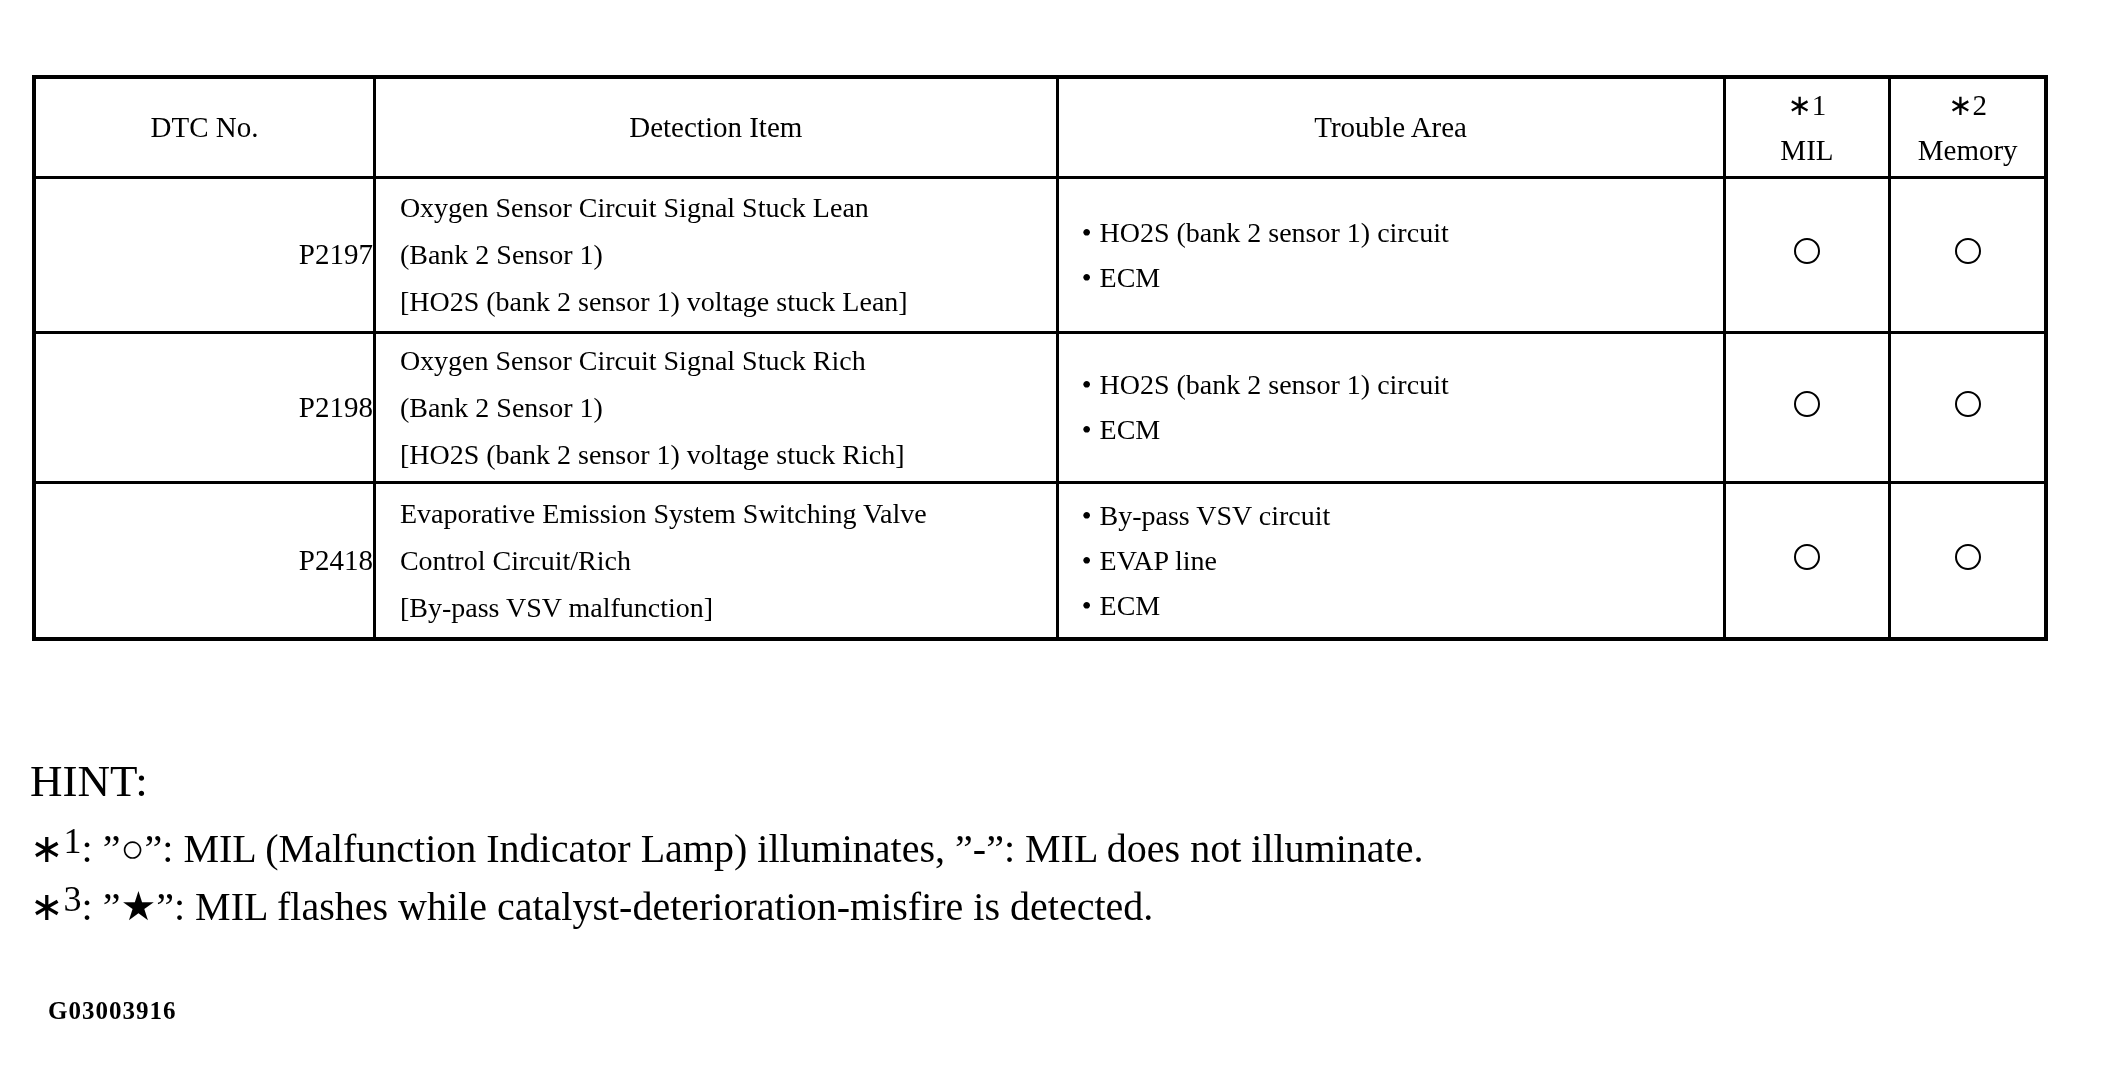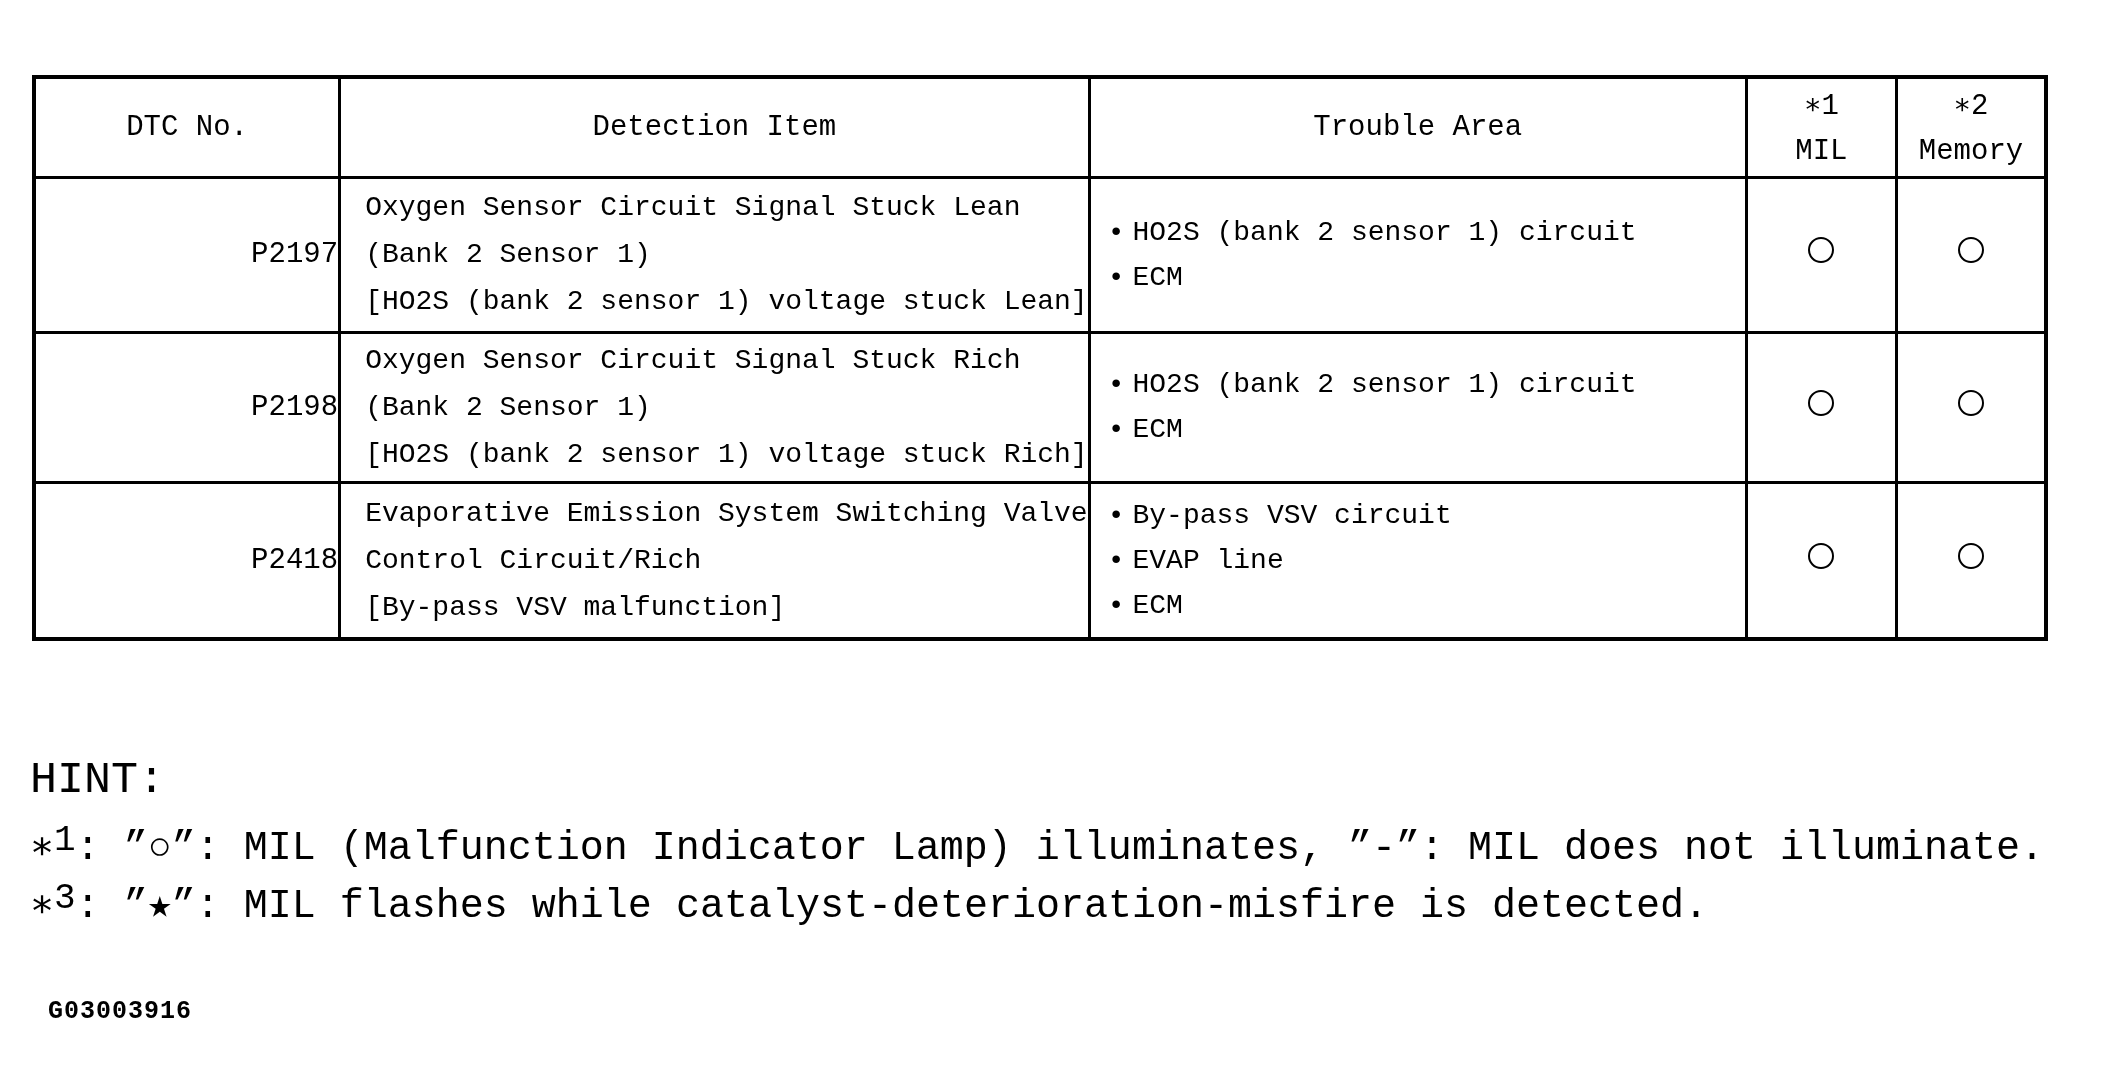--- a/index.html
+++ b/index.html
@@ -2,21 +2,21 @@
 <html><head>
 <meta charset="utf-8">
 <style>
   html, body { margin: 0; padding: 0; background: #ffffff; }
   .page {
     position: relative;
     width: 2048px;
     height: 1091px;
     background: #ffffff;
     color: #000000;
-    font-family: Liberation Mono, monospace;
+    font-family: Liberation Serif, serif;
     overflow: hidden;
   }
 
   
   table.dtc-table {
     position: absolute;
     left: 32px;
     top: 75px;
     border-collapse: collapse;
     table-layout: fixed;
@@ -37,21 +37,21 @@
 
   th.h-cell { text-align: center; vertical-align: middle; }
   .h-stack { display: flex; flex-direction: column; align-items: center; gap: 12px; }
 
   td.c-dtc { text-align: right; vertical-align: middle; }
   .raise { position: relative; top: -25px; }
 
   td.c-det { vertical-align: middle; padding-left: 24px; }
   .det-line { line-height: 47px; white-space: nowrap; font-size: 28px; }
 
-  td.c-trb { vertical-align: middle; padding-left: 17px; }
+  td.c-trb { vertical-align: middle; padding-left: 23px; }
   .trb-line { line-height: 45px; white-space: nowrap; font-size: 28px; }
   .bullet { display: inline-block; margin-right: 8px; font-size: 28px; }
 
   td.c-mark { text-align: center; vertical-align: middle; }
   .circle-icon {
     display: inline-block;
     width: 26px;
     height: 26px;
     border: 2px solid #000;
     border-radius: 50%;

